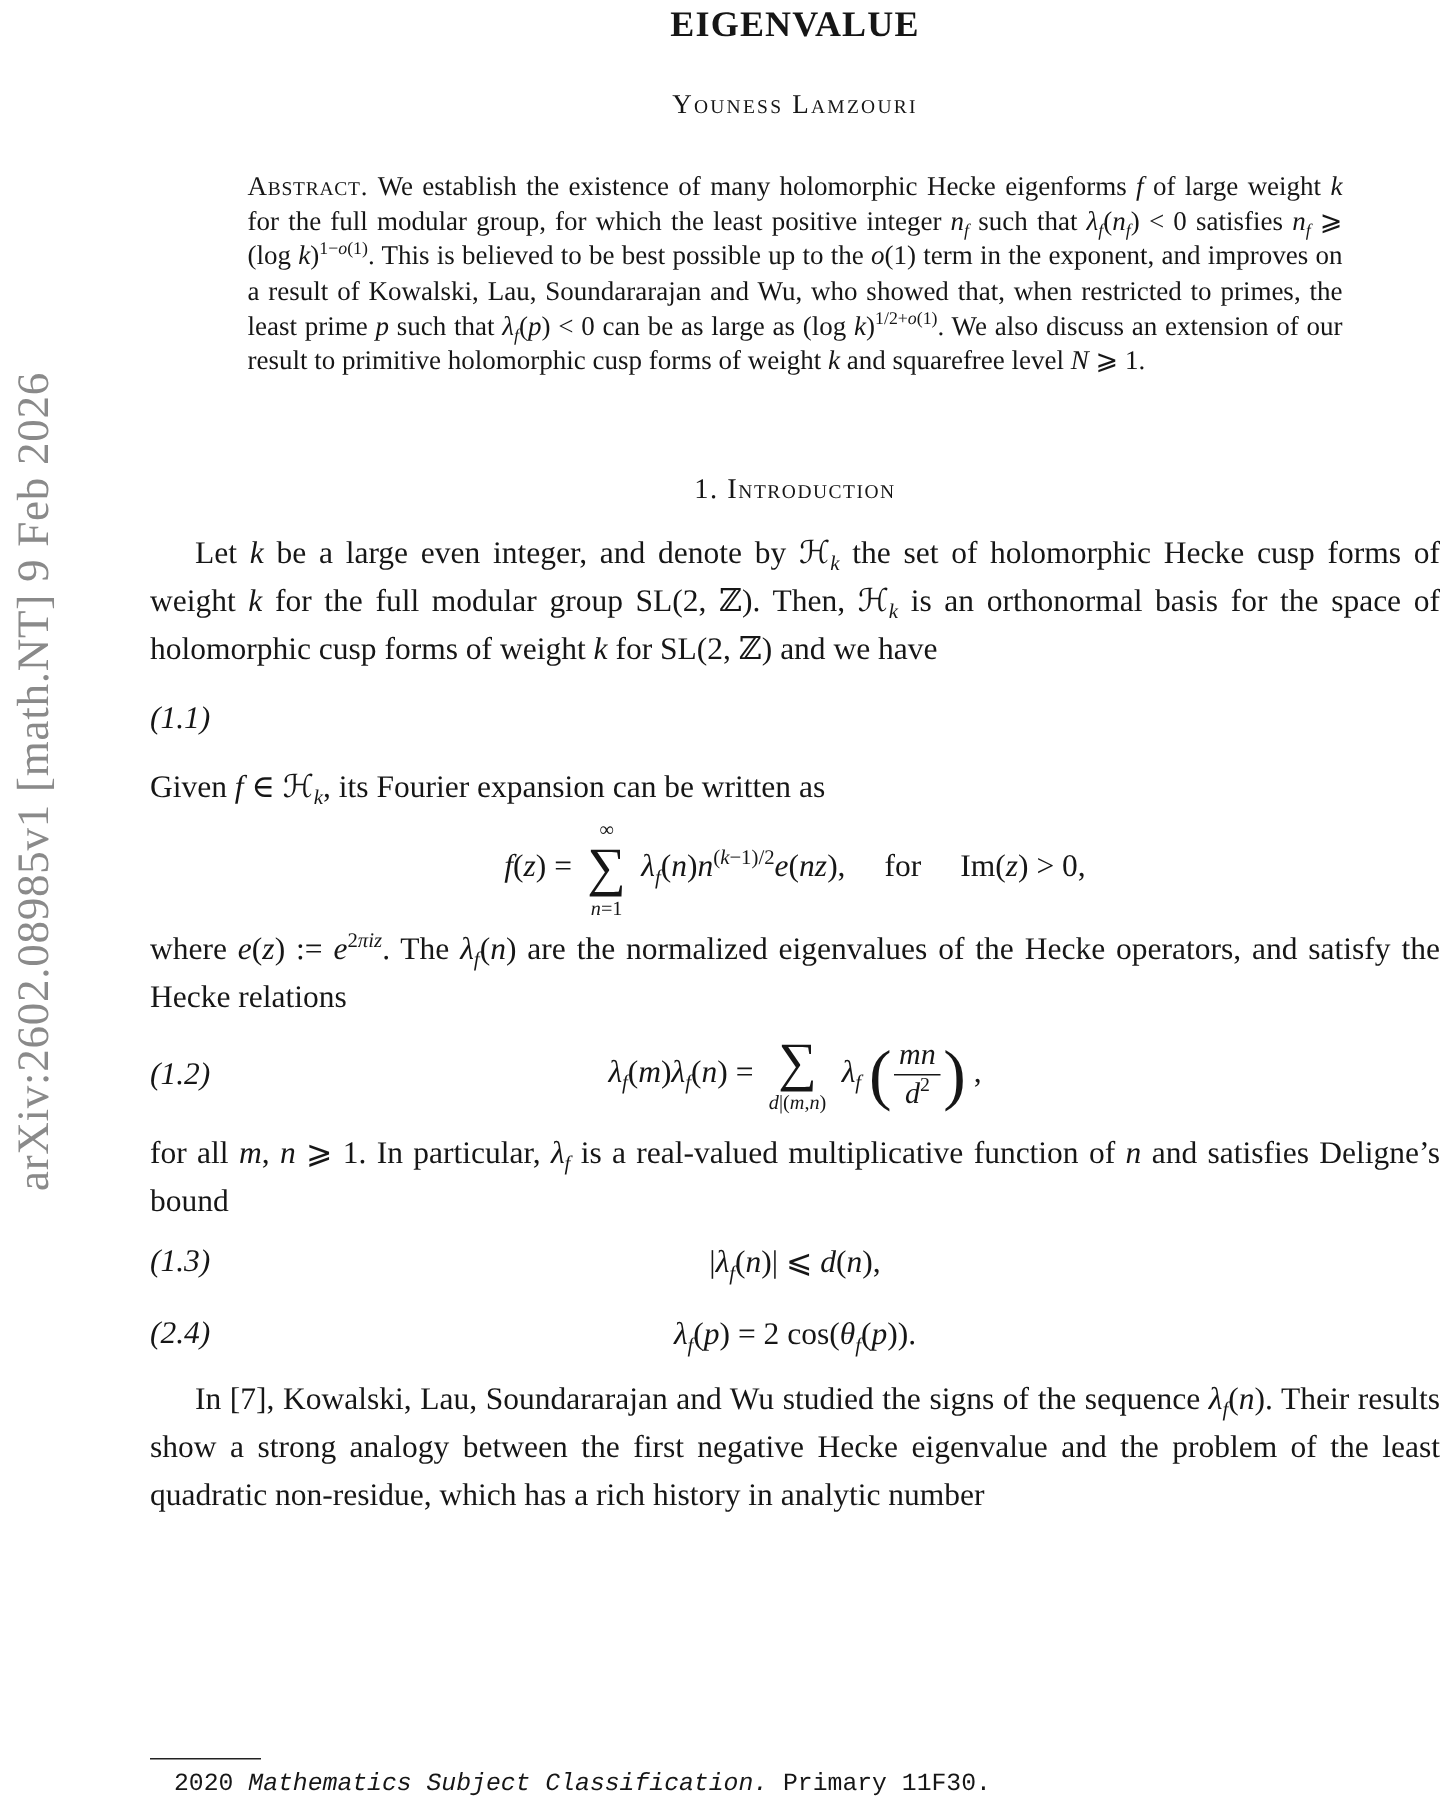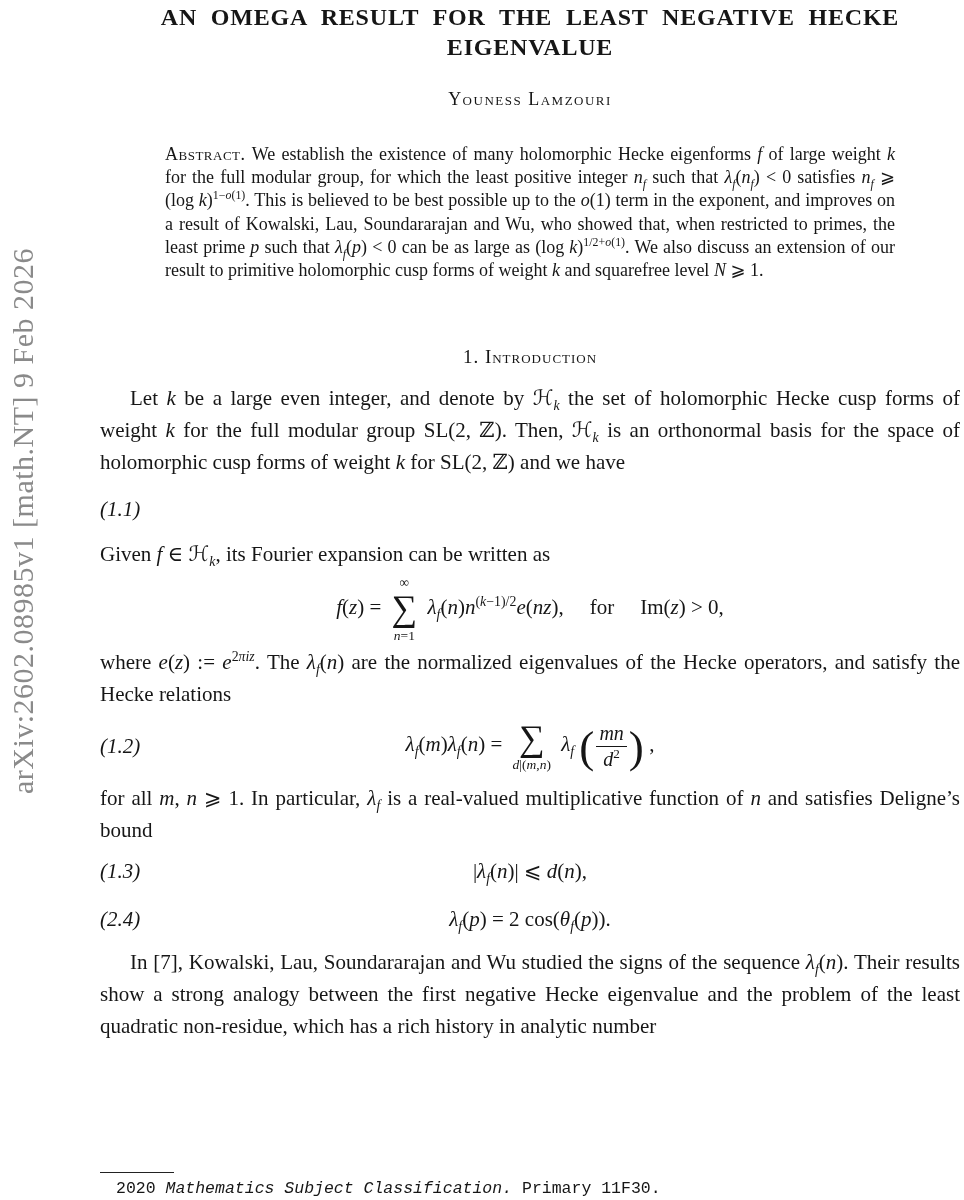--- a/index.html
+++ b/index.html
@@ -70,21 +70,20 @@
 </head>
 <body>
 
 <div class="page">
 
   <div class="watermark">arXiv:2602.08985v1  [math.NT]  9 Feb 2026</div>
 
   <div class="content">
 
     <div class="title">
-      <div>AN OMEGA RESULT FOR THE LEAST NEGATIVE HECKE</div>
       <div>EIGENVALUE</div>
     </div>
 
     <div class="author">Youness Lamzouri</div>
 
     <p class="abstract"><span class="abs-label">Abstract.</span><span>&nbsp;We establish the existence of many holomorphic Hecke eigenforms <i>f</i> of large weight <i>k</i> for the full modular group, for which the least positive integer <i>n<sub>f</sub></i> such that <i>λ<sub>f</sub></i>(<i>n<sub>f</sub></i>) &lt; 0 satisfies <i>n<sub>f</sub></i> ⩾ (log <i>k</i>)<sup>1−<i>o</i>(1)</sup>. This is believed to be best possible up to the <i>o</i>(1) term in the exponent, and improves on a result of Kowalski, Lau, Soundararajan and Wu, who showed that, when restricted to primes, the least prime <i>p</i> such that <i>λ<sub>f</sub></i>(<i>p</i>) &lt; 0 can be as large as (log <i>k</i>)<sup>1/2+<i>o</i>(1)</sup>. We also discuss an extension of our result to primitive holomorphic cusp forms of weight <i>k</i> and squarefree level <i>N</i> ⩾ 1.</span></p>
 
     <div class="sec-heading">1. Introduction</div>
 
     <p class="para indent first">Let <i>k</i> be a large even integer, and denote by ℋ<sub><i>k</i></sub> the set of holomorphic Hecke cusp forms of weight <i>k</i> for the full modular group SL(2, ℤ). Then, ℋ<sub><i>k</i></sub> is an orthonormal basis for the space of holomorphic cusp forms of weight <i>k</i> for SL(2, ℤ) and we have</p>

